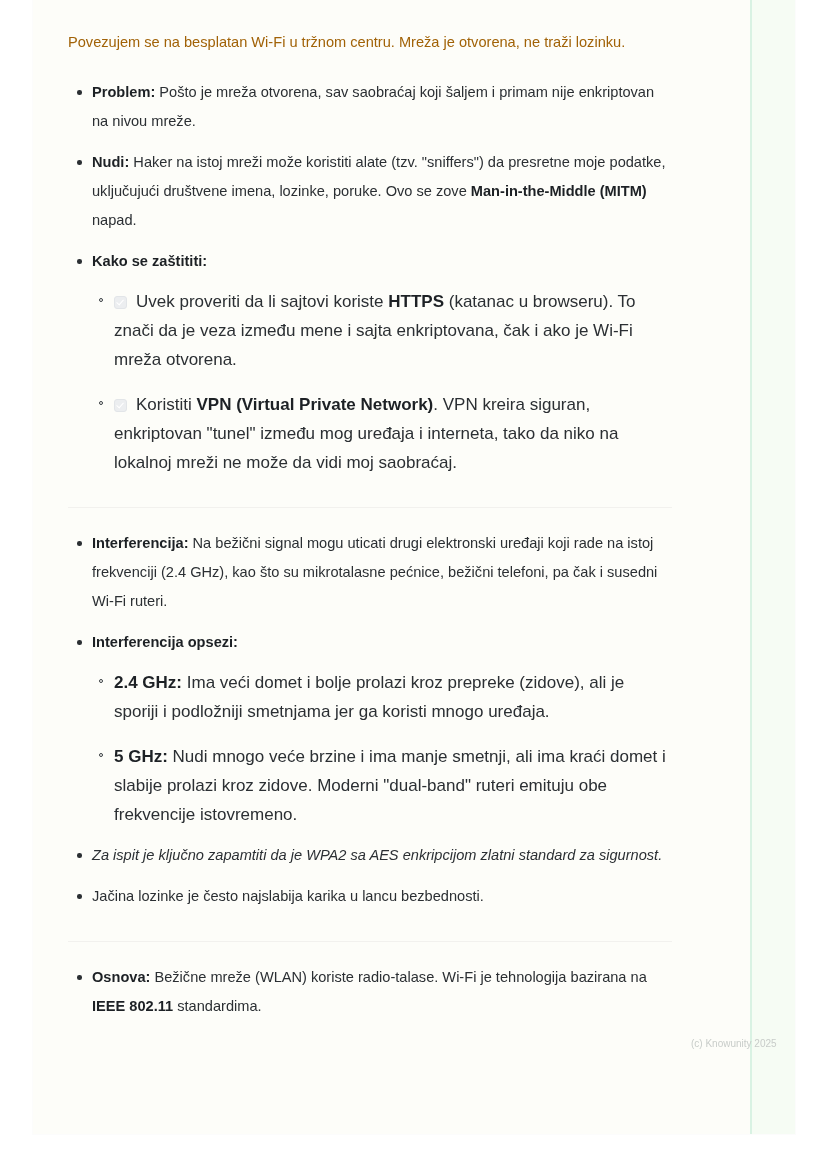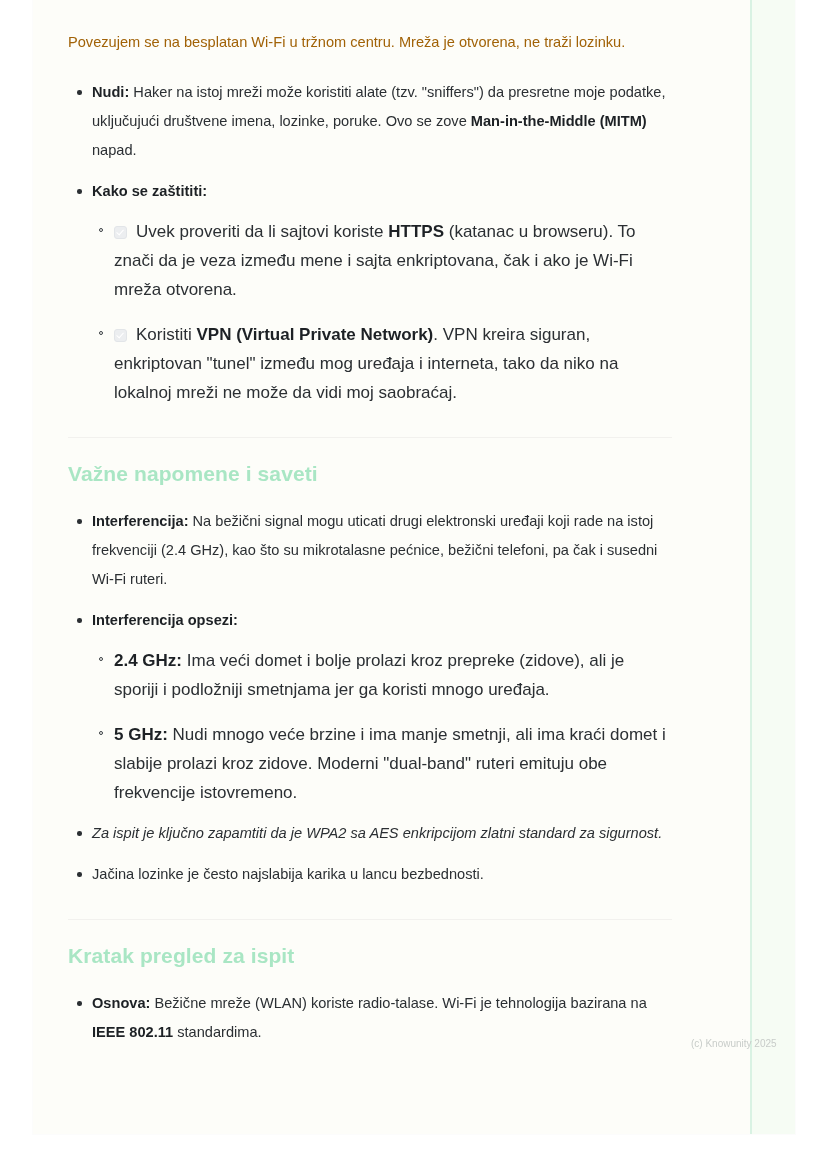--- a/index.html
+++ b/index.html
@@ -168,20 +168,23 @@
 
   <div id="page-right-tint"></div>
   <div id="page-accent-rule"></div>
 
   <div id="content">
 
     <p class="para">Povezujem se na besplatan Wi-Fi u tržnom centru. Mreža je otvorena, ne traži lozinku.</p>
 
     <ul class="lvl1">
 
+      <li>
+        <span class="b">Problem:</span><span> Pošto je mreža otvorena, sav saobraćaj koji šaljem i primam nije enkriptovan na nivou mreže.</span>
+      </li>
 
       <li>
         <span class="b">Nudi:</span><span> Haker na istoj mreži može koristiti alate (tzv. "sniffers") da presretne moje podatke, uključujući društvene imena, lozinke, poruke. Ovo se zove </span><span class="b">Man-in-the-Middle (MITM)</span><span> napad.</span>
       </li>
 
       <li>
         <span class="b">Kako se zaštititi:</span>
 
         
         <ul class="lvl2">
@@ -193,21 +196,20 @@
 
           <li>
             <span class="cb checked"></span><span>Koristiti </span><span class="b">VPN (Virtual Private Network)</span><span>. VPN kreira siguran, enkriptovan "tunel" između mog uređaja i interneta, tako da niko na lokalnoj mreži ne može da vidi moj saobraćaj.</span>
           </li>
 
         </ul>
       </li>
     </ul>
 
     <hr class="sect">
-    <h2 class="sect-title">Važne napomene i saveti</h2>
 
     <ul class="lvl1">
 
       <li>
         <span class="b">Interferencija:</span><span> Na bežični signal mogu uticati drugi elektronski uređaji koji rade na istoj frekvenciji (2.4 GHz), kao što su mikrotalasne pećnice, bežični telefoni, pa čak i susedni Wi-Fi ruteri.</span>
       </li>
 
       <li>
         <span class="b">Interferencija opsezi:</span>
 
@@ -224,21 +226,20 @@
       <li>
         <span class="it">Za ispit je ključno zapamtiti da je WPA2 sa AES enkripcijom zlatni standard za sigurnost.</span>
       </li>
 
       <li>
         <span>Jačina lozinke je često najslabija karika u lancu bezbednosti.</span>
       </li>
     </ul>
 
     <hr class="sect">
-    <h2 class="sect-title">Kratak pregled za ispit</h2>
 
     <ul class="lvl1">
       <li>
         <span class="b">Osnova:</span><span> Bežične mreže (WLAN) koriste radio-talase. Wi-Fi je tehnologija bazirana na </span><span class="b">IEEE 802.11</span><span> standardima.</span>
       </li>
     </ul>
 
   </div>
 
   <div id="footer-copyright">(c) Knowunity 2025</div>

